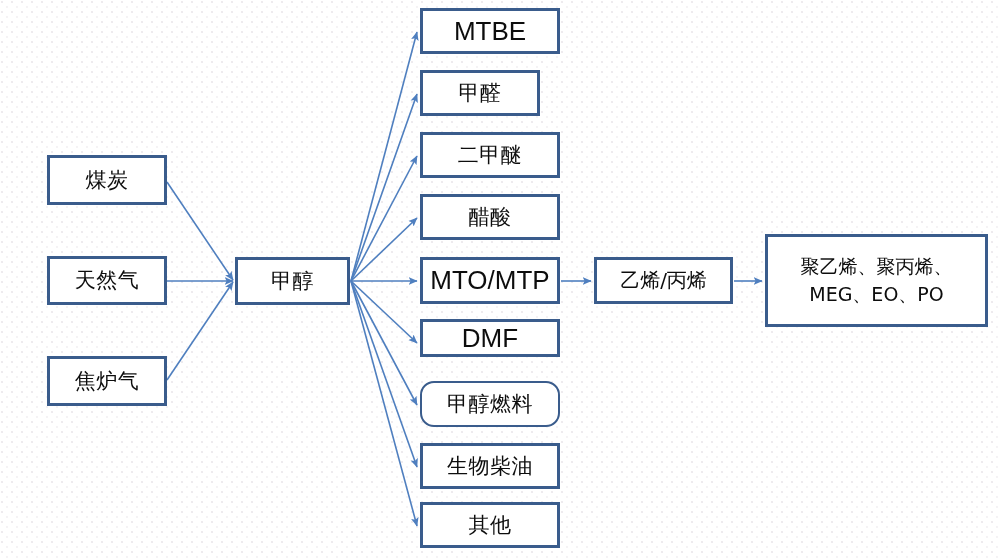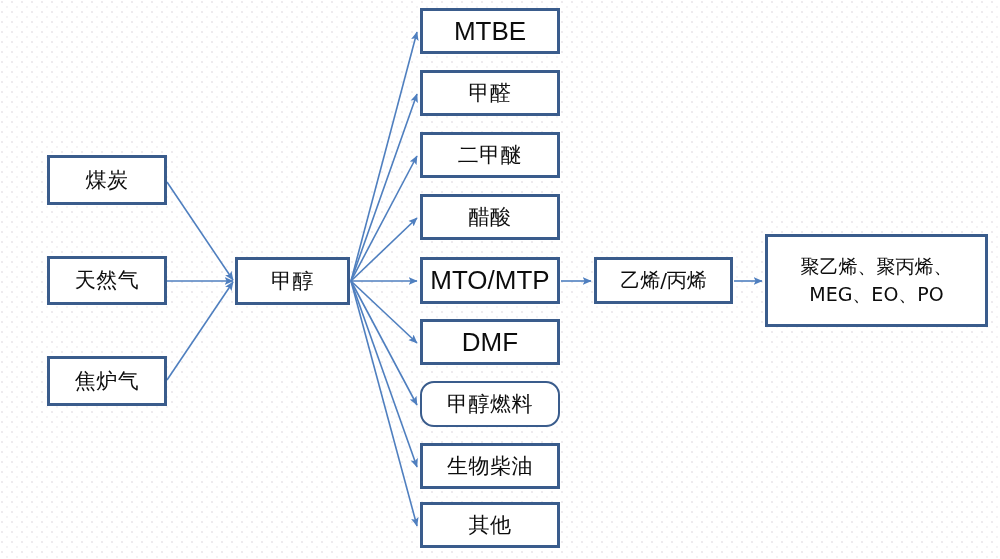--- a/index.html
+++ b/index.html
@@ -118,37 +118,37 @@
   </div>
 
   <div class="node thick" id="node-methanol" style="left: 235px; top: 257px; width: 115px; height: 48px; border-color: rgb(58, 92, 140);">
     <span class="label-cn">甲醇</span>
   </div>
 
   <div class="node thick" id="node-mtbe" style="left: 420px; top: 8px; width: 140px; height: 46px; border-color: rgb(58, 92, 140);">
     <span class="label-en">MTBE</span>
   </div>
 
-  <div class="node thick" id="node-formaldehyde" style="left: 420px; top: 70px; width: 140px; height: 46px; border-color: rgb(58, 92, 140); text-align: right;">
+  <div class="node thick" id="node-formaldehyde" style="left: 420px; top: 70px; width: 120px; height: 46px; border-color: rgb(58, 92, 140); text-align: right;">
     <span class="label-cn">甲醛</span>
   </div>
 
   <div class="node thick" id="node-dme" style="left: 420px; top: 132px; width: 140px; height: 46px; border-color: rgb(58, 92, 140); text-align: right;">
     <span class="label-cn">二甲醚</span>
   </div>
 
   <div class="node thick" id="node-acetic-acid" style="left: 420px; top: 194px; width: 140px; height: 46px; border-color: rgb(58, 92, 140);">
     <span class="label-cn">醋酸</span>
   </div>
 
   <div class="node thick" id="node-mto-mtp" style="left: 420px; top: 257px; width: 140px; height: 47px; border-color: rgb(58, 92, 140);">
     <span class="label-en">MTO/MTP</span>
   </div>
 
-  <div class="node thick" id="node-dmf" style="left: 420px; top: 319px; width: 140px; height: 46px; border-color: rgb(58, 92, 140);">
+  <div class="node thick" id="node-dmf" style="left: 420px; top: 319px; width: 140px; height: 38px; border-color: rgb(58, 92, 140);">
     <span class="label-en">DMF</span>
   </div>
 
   <div class="node thin" id="node-methanol-fuel" style="left: 420px; top: 381px; width: 140px; height: 46px; border-color: rgb(58, 92, 140);">
     <span class="label-cn">甲醇燃料</span>
   </div>
 
   <div class="node thick" id="node-biodiesel" style="left: 420px; top: 443px; width: 140px; height: 46px; border-color: rgb(58, 92, 140);">
     <span class="label-cn">生物柴油</span>
   </div>

